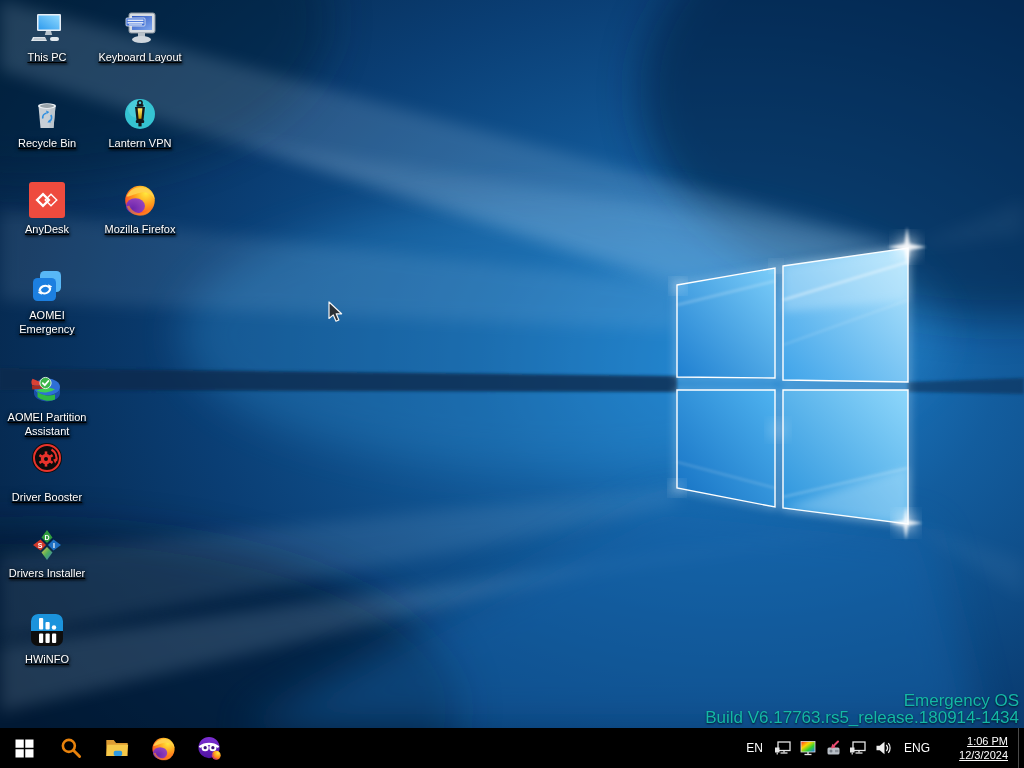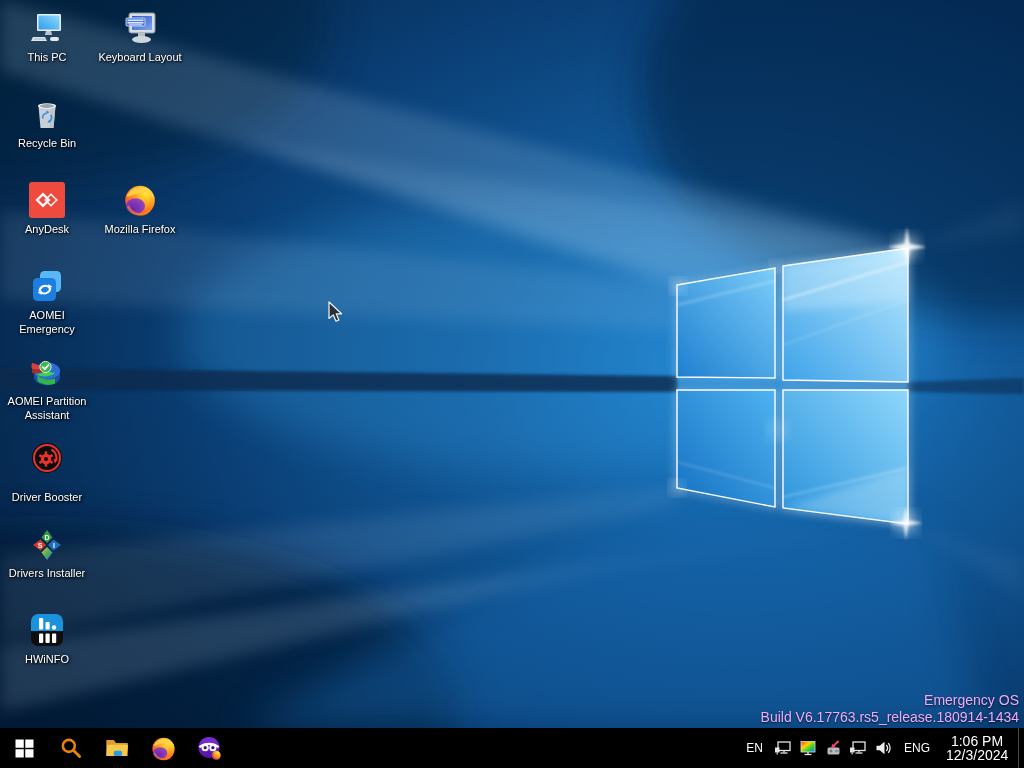--- a/index.html
+++ b/index.html
@@ -1,40 +1,40 @@
 <!DOCTYPE html>
 <html><head>
 <meta charset="utf-8">
 <style>
   html,body{margin:0;padding:0;background:#000;}
   body{width:1024px;height:768px;overflow:hidden;font-family:"Liberation Sans",sans-serif;}
   .screen{position:relative;width:1024px;height:768px;background:#041c38;}
   .wallpaper{position:absolute;left:0;top:0;width:1024px;height:728px;display:block;}
 
   
-  .dicon{position:absolute;width:92px;display:flex;flex-direction:column;align-items:center;gap:4px;cursor:default;}
+  .dicon{position:absolute;width:92px;display:flex;flex-direction:column;align-items:center;gap:4px;cursor:default;text-decoration:underline;}
   .dicon .ic{width:36px;height:36px;display:block;flex:0 0 auto;}
   .dicon .ic svg{width:36px;height:36px;display:block;}
   .dicon .lbl{color:#fff;font-size:11px;line-height:14px;text-align:center;max-width:88px;
     text-shadow:1px 1px 2px rgba(0,0,0,.95),0 0 4px rgba(0,0,0,.8);}
   .dicon .lbl.narrow{max-width:70px;}
 
   
-  .os-overlay{position:absolute;right:5px;bottom:42px;text-align:right;color:#f0abfc;
-    font-size:14px;line-height:17px;text-shadow:0 1px 2px rgba(0,0,0,.7);}
+  .os-overlay{position:absolute;right:5px;bottom:42px;text-align:right;color:#14b8a6;
+    font-size:17px;line-height:17px;text-shadow:0 1px 2px rgba(0,0,0,.7);}
 
   
   .taskbar{position:absolute;left:0;bottom:0;width:1024px;height:40px;background:#000;
     display:flex;align-items:stretch;}
   .tb-btn{width:46px;display:flex;align-items:center;justify-content:center;}
   .tb-btn.start{width:48px;}
   .tray{margin-left:auto;display:flex;align-items:center;}
   .tray-text{color:#fff;font-size:12px;padding:0 8px;line-height:40px;}
   .tray-ic{width:25px;height:40px;display:flex;align-items:center;justify-content:center;}
-  .clock{color:#fff;font-size:14px;line-height:14px;text-align:center;padding:0 10px 0 8px;width:62px;}
+  .clock{color:#fff;font-size:11px;line-height:14px;text-align:right;padding:0 10px 0 8px;width:62px;text-decoration:underline;}
   .show-desktop{width:5px;height:40px;border-left:1px solid #4a4a4a;}
 
   .cursor{position:absolute;left:328px;top:301px;width:15px;height:22px;pointer-events:none;}
 </style>
 </head>
 <body>
 
 <svg width="0" height="0" style="position:absolute" aria-hidden="true">
   <defs>
     <radialGradient id="fxOrange" cx="70%" cy="25%" r="90%">
@@ -215,20 +215,35 @@
       </g>
       <g fill="#2e8fe0">
         <polygon points="17.2,14.6 20.4,16 17.5,18.2"></polygon>
         <polygon points="21.9,26.6 18.4,26.4 20.4,23.4"></polygon>
       </g>
     </svg>
       </span>
     <span class="lbl">Recycle Bin</span>
   </div>
 
+  <div class="dicon" style="left:94px;top:96px;">
+    <span class="ic">
+        <svg viewBox="0 0 36 36">
+      <circle cx="18" cy="18" r="15" fill="#35c3d2"></circle>
+      <circle cx="15" cy="13" r="9" fill="#5fd6e2" opacity=".5"></circle>
+      <circle cx="18" cy="6.8" r="2.1" fill="none" stroke="#15161a" stroke-width="1.6"></circle>
+      <rect x="14.5" y="8.2" width="7" height="2.6" rx="0.8" fill="#15161a"></rect>
+      <polygon points="13,11 23,11 21.5,24 14.5,24" fill="#15161a"></polygon>
+      <polygon points="15.6,12.2 20.4,12.2 19.4,22.8 16.6,22.8" fill="url(#lanGlow)"></polygon>
+      <rect x="13.8" y="24" width="8.4" height="3" rx="1" fill="#15161a"></rect>
+      <rect x="16.4" y="27" width="3.2" height="3.4" fill="#15161a"></rect>
+    </svg>
+      </span>
+    <span class="lbl">Lantern VPN</span>
+  </div>
 
   <div class="dicon" style="left:1px;top:182px;justify-content:flex-end;">
     <span class="ic">
         <svg viewBox="0 0 36 36">
       <rect width="36" height="36" rx="3" fill="#ee4b3e"></rect>
       <rect x="17.2" y="13.2" width="9.6" height="9.6" transform="rotate(45 22 18)" fill="#fff"></rect>
       <rect x="18.6" y="14.6" width="6.8" height="6.8" transform="rotate(45 22 18)" fill="#ee4b3e"></rect>
       <rect x="9.8" y="13.8" width="8.4" height="8.4" transform="rotate(45 14 18)" fill="none" stroke="#fff" stroke-width="2.3"></rect>
     </svg>
       </span>
@@ -258,21 +273,21 @@
       </g>
       <g fill="#fff">
         <polygon points="19.2,16.2 23.2,18.4 19.4,20.8"></polygon>
         <polygon points="12.8,26.8 8.8,24.8 12.4,22.2"></polygon>
       </g>
     </svg>
       </span>
     <span class="lbl narrow">AOMEI Emergency</span>
   </div>
 
-  <div class="dicon" style="left:1px;top:354px;">
+  <div class="dicon" style="left:1px;top:370px;">
     <span class="ic">
         <svg viewBox="0 0 36 36">
       <path d="M5 17 L5 23 A13 8.5 0 0 0 31 23 L31 17 A13 8.5 0 0 1 5 17 Z" fill="#1b4fa8"></path>
       <ellipse cx="18" cy="17" rx="13" ry="8.5" fill="#2e6fd6"></ellipse>
       <path d="M8.5 21.5 A13 8.5 0 0 0 26 24.5 L26 29.5 A13 8.5 0 0 1 8.5 27 Z" fill="#2fb844"></path>
       <path d="M18 17 L7.5 20.5 A13 8.5 0 0 0 26 19.2 Z" fill="#3ecf55"></path>
       <path d="M14.8 13.5 L3.6 8.8 A12.8 8.4 0 0 0 3.2 15.2 L14.6 15.4 Z" fill="#d94136"></path>
       <path d="M3.2 15.2 L14.6 15.4 L14.6 18.4 L3.4 19.4 A12.8 8.4 0 0 1 3.2 15.2 Z" fill="#a62d24"></path>
       <circle cx="16.5" cy="13" r="5.6" fill="#3cb54a" stroke="#eafbe9" stroke-width="0.9"></circle>
       <path d="M13.8 13.2 l2 2 3.6 -4.2" fill="none" stroke="#fff" stroke-width="1.8" stroke-linecap="round"></path>

